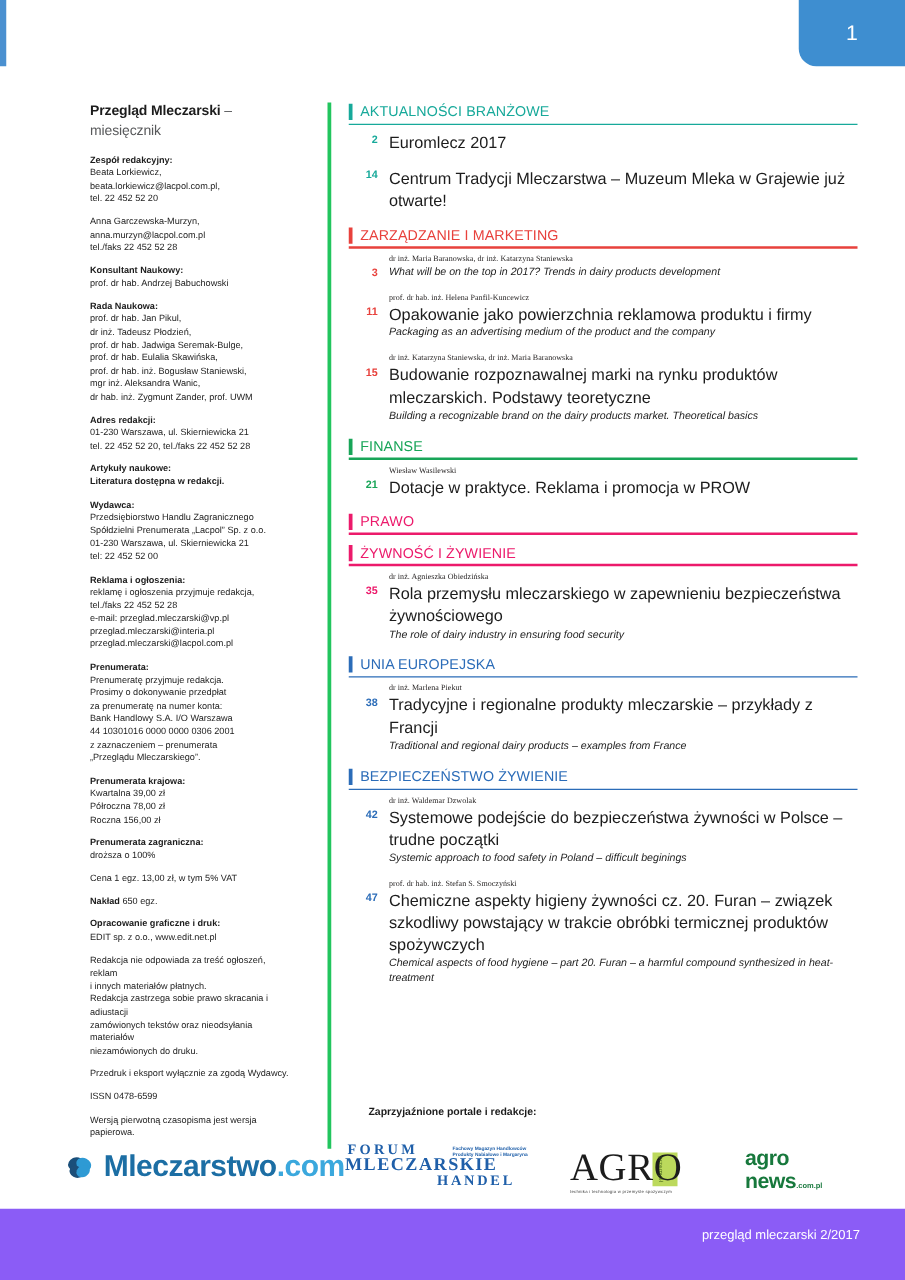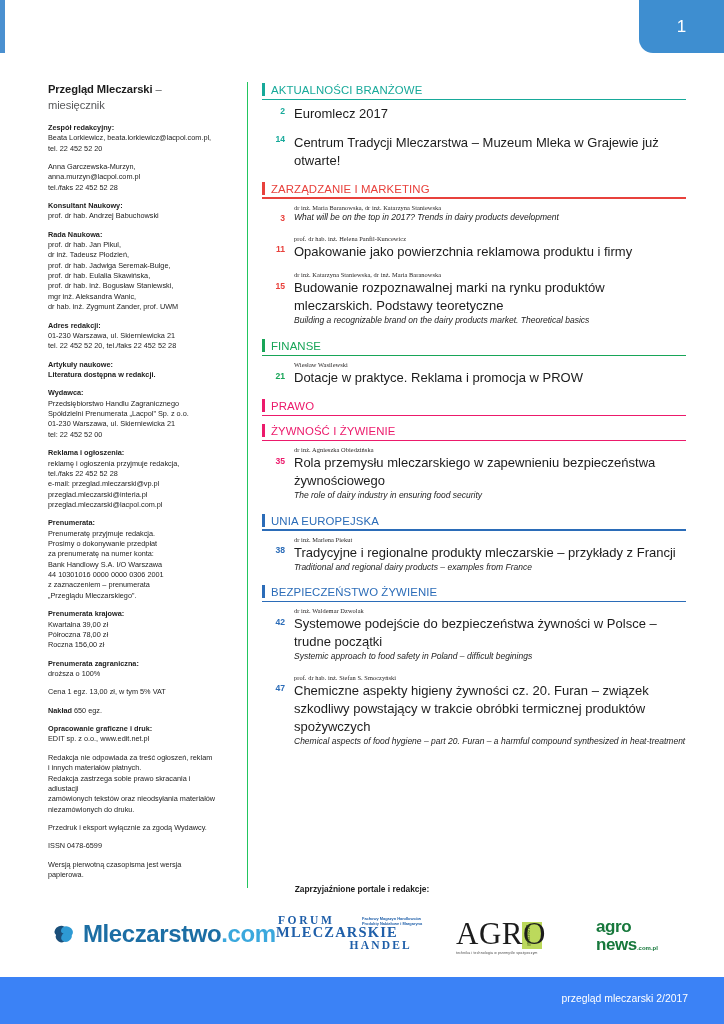--- a/index.html
+++ b/index.html
@@ -40,24 +40,25 @@
     position: absolute;
     left: 48px; top: 82px;
     width: 638px;
     display: flex;
   }
 
   
   .left-col {
     width: 200px;
     padding-right: 29px;
-    border-right: 1px solid #22c55e;
+    border-right: 3px solid #22c55e;
     font-size: 7.3px;
     line-height: 1.42;
     color: #1c1c1c;
+    margin-left: 24px;
   }
   .masthead {
     font-size: 11.2px;
     font-weight: bold;
     margin-bottom: 9px;
     letter-spacing: -0.1px;
   }
   .masthead .light { font-weight: normal; color: #58595b; }
   .blk { margin-bottom: 8px; }
   .blk b { font-weight: bold; display: block; }
@@ -191,22 +192,22 @@
 
   
   .logo-news { left: 548px; top: 6px; color: #17783c; }
   .news-l1 { font-size: 17px; font-weight: bold; letter-spacing: -0.4px; line-height: 1.05; }
   .news-l2 { font-size: 17px; font-weight: bold; letter-spacing: -0.4px; line-height: 1.05; }
   .news-l2 .tld { font-size: 6px; letter-spacing: 0; }
 
   
   .bottom-bar {
     position: absolute; left: 0; right: 0; bottom: 0;
-    height: 47px;
-    background: #3b82f6;
+    height: 57px;
+    background: #8b5cf6;
     color: #ffffff;
   }
   .bottom-bar-text {
     position: absolute; right: 36px; top: 16px;
     font-size: 10.4px;
   }
 </style>
 </head>
 <body>
 
@@ -347,20 +348,21 @@
                 <div class="entry-body">
                   <div class="authors">dr inż. Maria Baranowska, dr inż. Katarzyna Staniewska</div>
                   <div class="title-en">What will be on the top in 2017? Trends in dairy products development</div>
                 </div>
               </div>
               <div class="entry">
                 <div class="entry-num" style="color: rgb(232, 65, 60);">11</div>
                 <div class="entry-body">
                   <div class="authors">prof. dr hab. inż. Helena Panfil-Kuncewicz</div>
                   <div class="title-pl">Opakowanie jako powierzchnia reklamowa produktu i firmy</div>
+                  <div class="title-en">Packaging as an advertising medium of the product and the company</div>
                 </div>
               </div>
               <div class="entry">
                 <div class="entry-num" style="color: rgb(232, 65, 60);">15</div>
                 <div class="entry-body">
                   <div class="authors">dr inż. Katarzyna Staniewska, dr inż. Maria Baranowska</div>
                   <div class="title-pl">Budowanie rozpoznawalnej marki na rynku produktów mleczarskich. Podstawy teoretyczne</div>
                   <div class="title-en">Building a recognizable brand on the dairy products market. Theoretical basics</div>
                 </div>
               </div>

